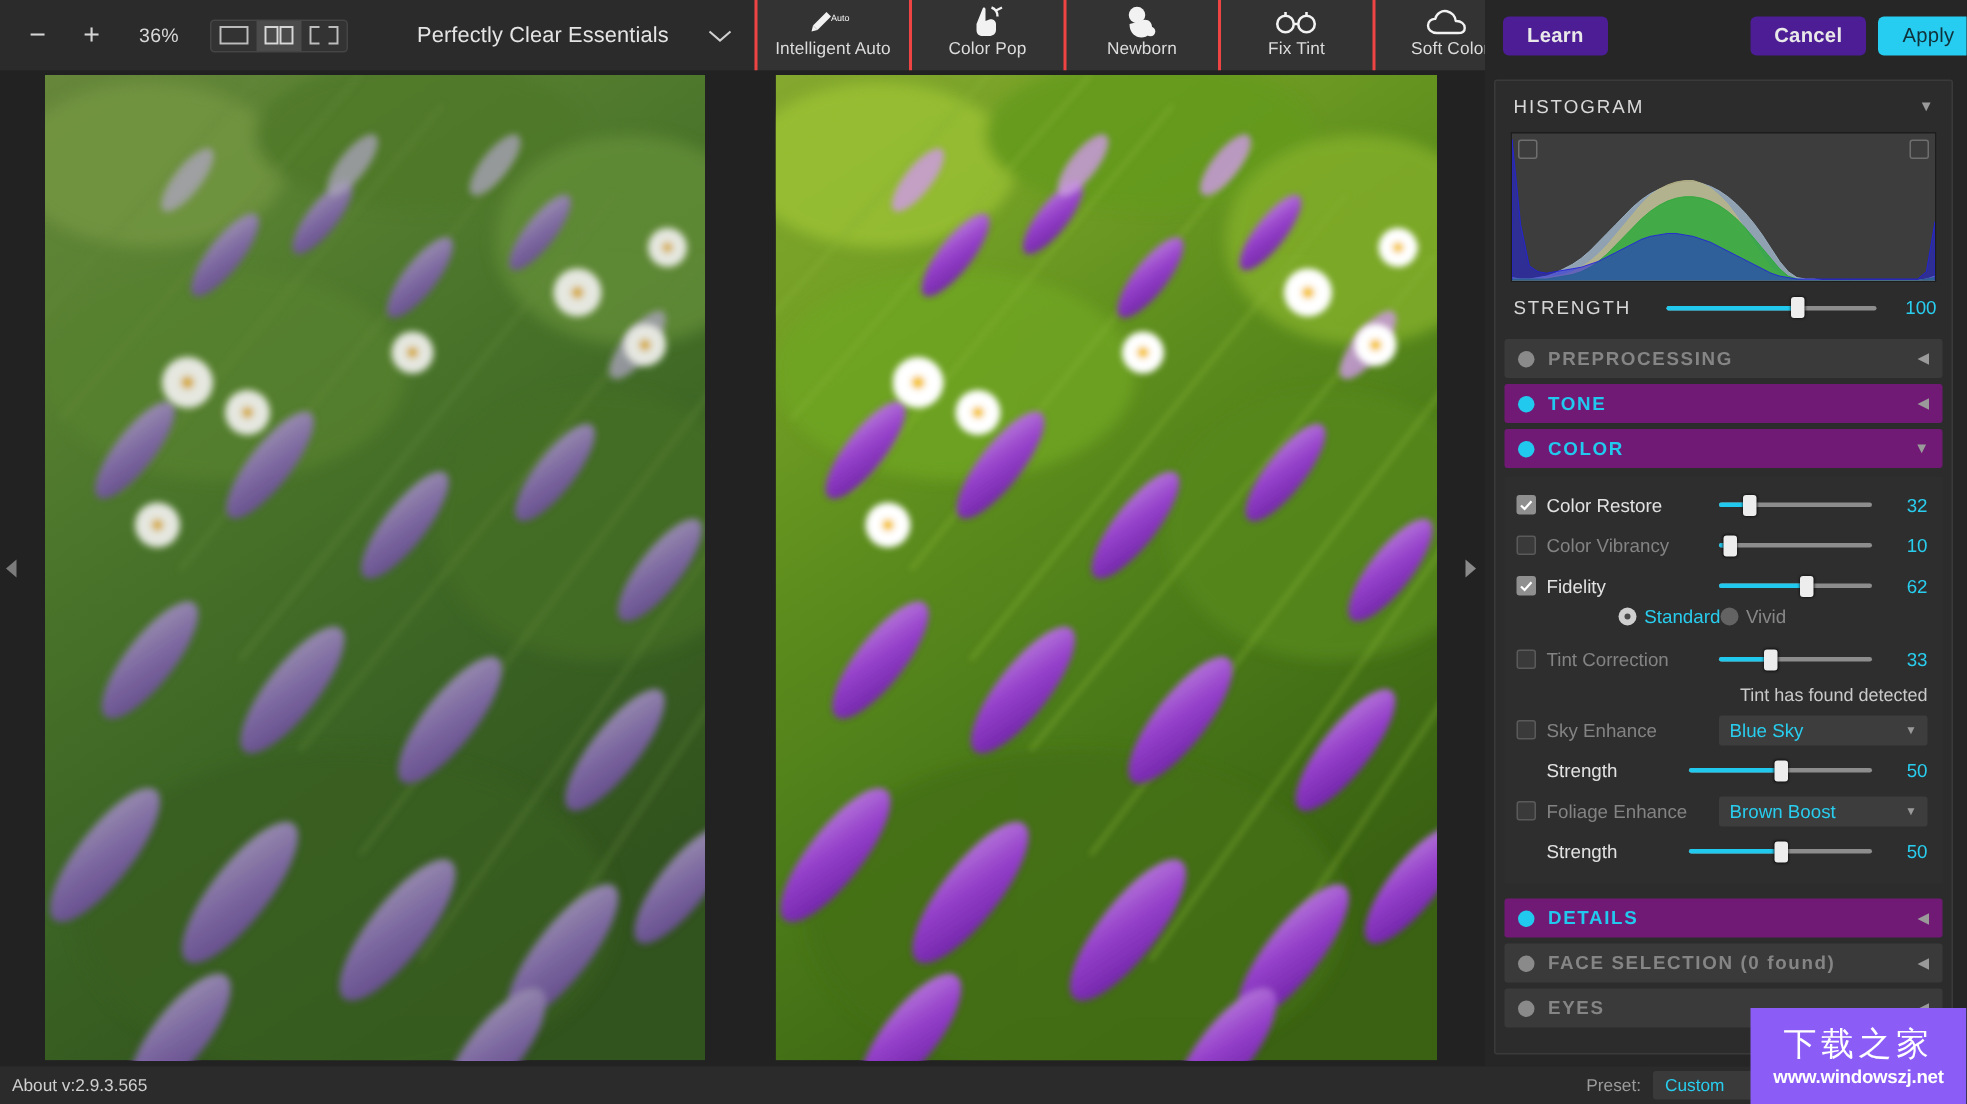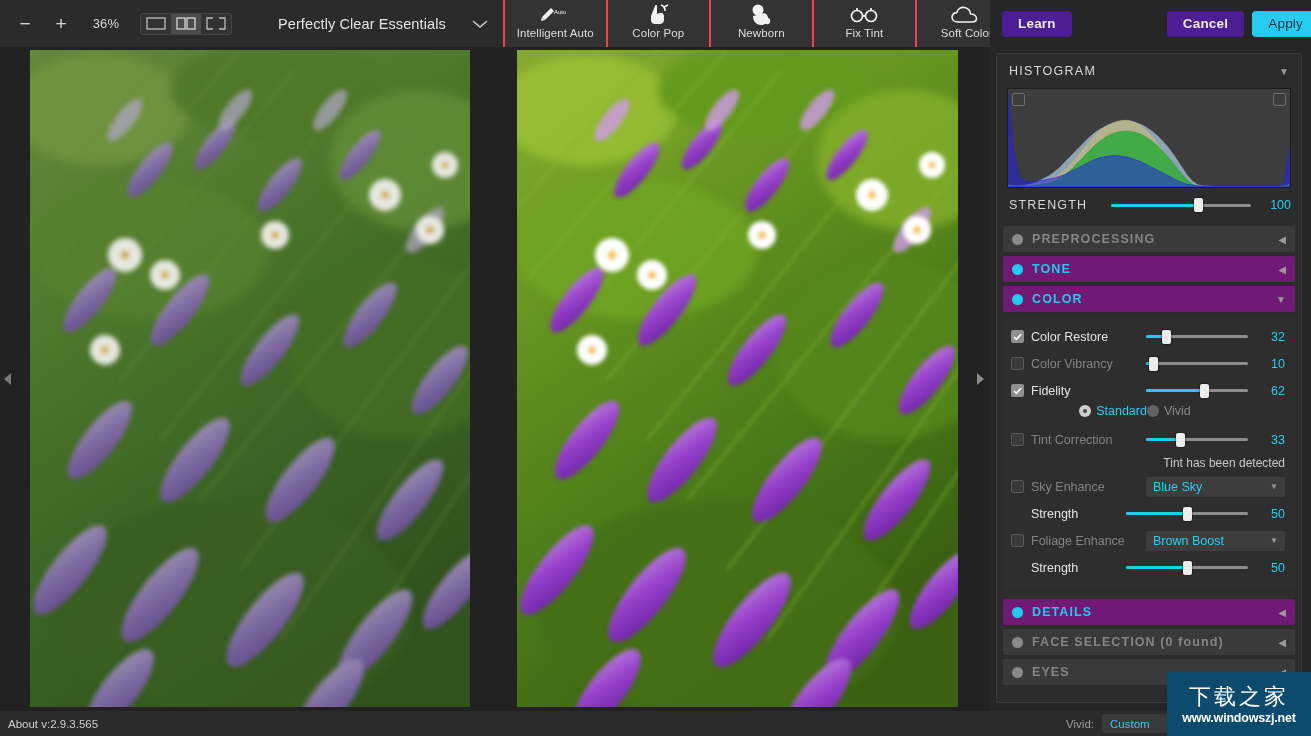--- a/index.html
+++ b/index.html
@@ -182,21 +182,21 @@
   .preset-lbl { color: #9b9b9b; font-size: 11.5px; }
   .preset-box {
     width: 197px; height: 19px; background: #3a3a3a; border-radius: 2px;
     display: flex; align-items: center; padding: 0 8px;
   }
   .preset-val { font-size: 11.5px; color: #29cdee; }
 
   
   #watermark {
     position: absolute; right: 0; bottom: 0; width: 144px; height: 64px;
-    background: #0c4a6e; display: flex; flex-direction: column;
+    background: #8b5cf6; display: flex; flex-direction: column;
     align-items: center; justify-content: center; gap: 1px;
   }
   #wm-cn { color: #fff; font-size: 22px; letter-spacing: 3px; line-height: 26px; font-family: "DejaVu Sans", sans-serif; }
   #wm-url { color: #fff; font-size: 12.5px; font-weight: bold; letter-spacing: -.2px; }
 </style>
 </head>
 <body>
 
 <div id="app">
 
@@ -647,21 +647,21 @@
           <span class="ctrl-label dis">Tint Correction</span>
           <span class="slider">
             <span class="track"></span>
             <span class="fill" id="s-tc-fill" style="width: 33%;"></span>
             <span class="knob" id="s-tc-knob" style="left: 33%;"></span>
           </span>
           <span class="val">33</span>
         </div>
 
         <div class="note-row">
-          <span class="note">Tint has been detected</span>
+          <span class="note">Tint has found detected</span>
         </div>
 
         <div class="ctrl-row">
           <span class="cb unchecked"></span>
           <span class="ctrl-label dis">Sky Enhance</span>
           <span class="dd">
             <span class="dd-text">Blue Sky</span>
             <span class="dd-caret">▼</span>
           </span>
         </div>
@@ -714,21 +714,21 @@
         <span class="sect-title off">EYES</span>
         <span class="caret">◀</span>
       </div>
 
     </div>
   </div>
 
   <div id="statusbar">
     <span class="about">About v:2.9.3.565</span>
     <span class="preset-area">
-      <span class="preset-lbl">Vivid:</span>
+      <span class="preset-lbl">Preset:</span>
       <span class="preset-box">
         <span class="preset-val">Custom</span>
       </span>
     </span>
   </div>
 
   <div id="watermark">
     <div id="wm-cn">下载之家</div>
     <div id="wm-url">www.windowszj.net</div>
   </div>

